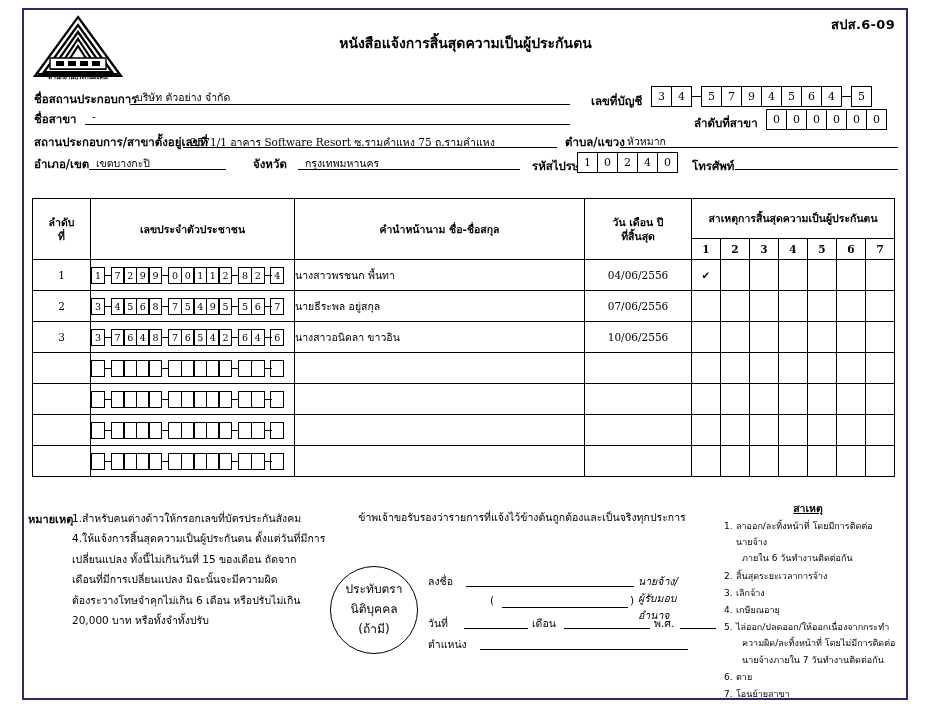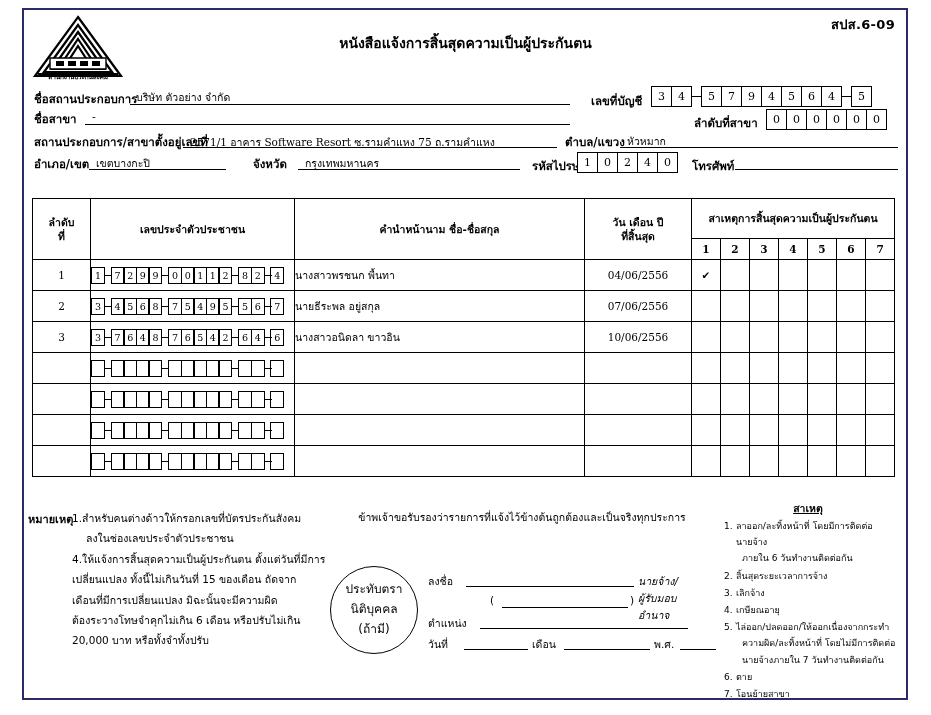--- a/index.html
+++ b/index.html
@@ -584,21 +584,20 @@
           <td class="row-td c-chk"></td>
           <td class="row-td c-chk"></td>
           <td class="row-td c-chk"></td>
         </tr>
       </tbody>
   </table>
 
   <div class="note-head">หมายเหตุ</div>
   <div class="note-body" id="notes-body">
       <p>1.สำหรับคนต่างด้าวให้กรอกเลขที่บัตรประกันสังคม</p>
-      <p class="note-indent">ลงในช่องเลขประจำตัวประชาชน</p>
       <p>4.ให้แจ้งการสิ้นสุดความเป็นผู้ประกันตน ตั้งแต่วันที่มีการ</p>
       <p>เปลี่ยนแปลง ทั้งนี้ไม่เกินวันที่ 15 ของเดือน ถัดจาก</p>
       <p>เดือนที่มีการเปลี่ยนแปลง มิฉะนั้นจะมีความผิด</p>
       <p>ต้องระวางโทษจำคุกไม่เกิน 6 เดือน หรือปรับไม่เกิน</p>
       <p>20,000 บาท หรือทั้งจำทั้งปรับ</p>
     </div>
 
   <div class="certify">ข้าพเจ้าขอรับรองว่ารายการที่แจ้งไว้ข้างต้นถูกต้องและเป็นจริงทุกประการ</div>
 
   <div class="stamp">
@@ -612,30 +611,30 @@
       <span class="sig-lab">ลงชื่อ</span>
       <span class="sig-rule" style="left:38px; width:168px;"></span>
       <span class="sig-right" style="left:210px;font-style:italic;">นายจ้าง/ผู้รับมอบอำนาจ</span>
     </div>
     <div class="sig-line">
       <span class="sig-lab" style="left:62px;">(</span>
       <span class="sig-rule" style="left:74px; width:126px;"></span>
       <span class="sig-right" style="left:202px;">)</span>
     </div>
     <div class="sig-line">
-      <span class="sig-lab">ตำแหน่ง</span>
-      <span class="sig-rule" style="left:52px; width:208px;"></span>
-    </div>
-    <div class="sig-line">
       <span class="sig-lab">วันที่</span>
       <span class="sig-rule" style="left:36px; width:64px;"></span>
       <span class="sig-right" style="left:104px;">เดือน</span>
       <span class="sig-rule" style="left:136px; width:86px;"></span>
       <span class="sig-right" style="left:226px;">พ.ศ.</span>
       <span class="sig-rule" style="left:252px; width:36px;"></span>
+    </div>
+    <div class="sig-line">
+      <span class="sig-lab">ตำแหน่ง</span>
+      <span class="sig-rule" style="left:52px; width:208px;"></span>
     </div>
   </div>
 
   <div class="legend-head">สาเหตุ</div>
   <div class="legend">
     <ul id="legend-ul">
         <li><span class="n">1.</span><span>ลาออก/ละทิ้งหน้าที่ โดยมีการติดต่อนายจ้าง</span><span class="cont">ภายใน 6 วันทำงานติดต่อกัน</span></li>
         <li><span class="n">2.</span><span>สิ้นสุดระยะเวลาการจ้าง</span></li>
         <li><span class="n">3.</span><span>เลิกจ้าง</span></li>
         <li><span class="n">4.</span><span>เกษียณอายุ</span></li>

